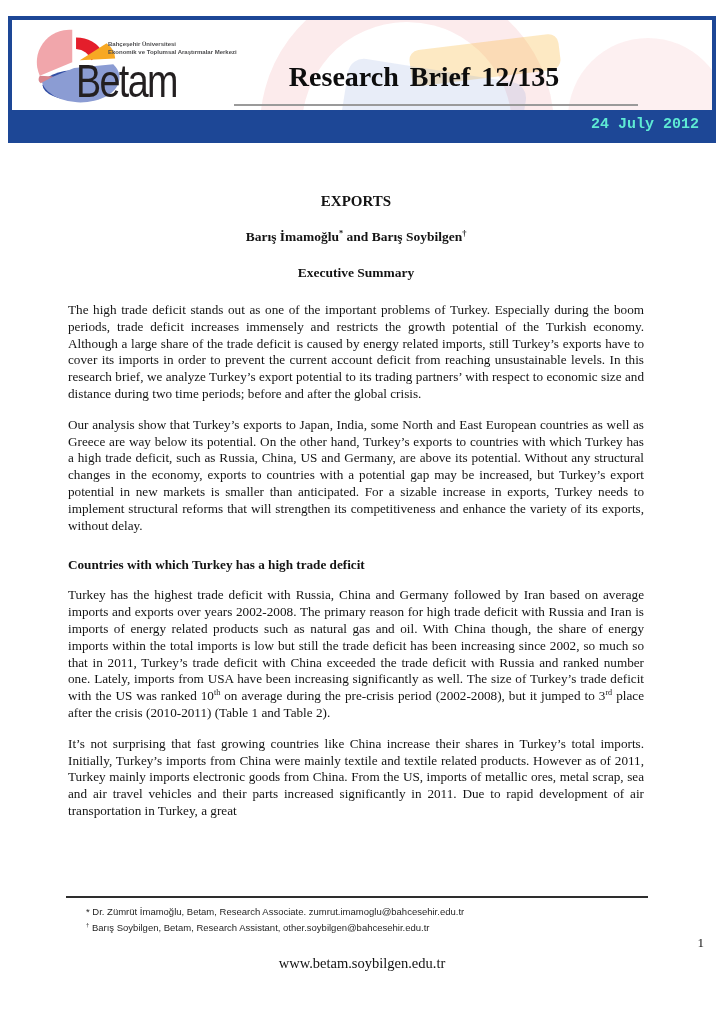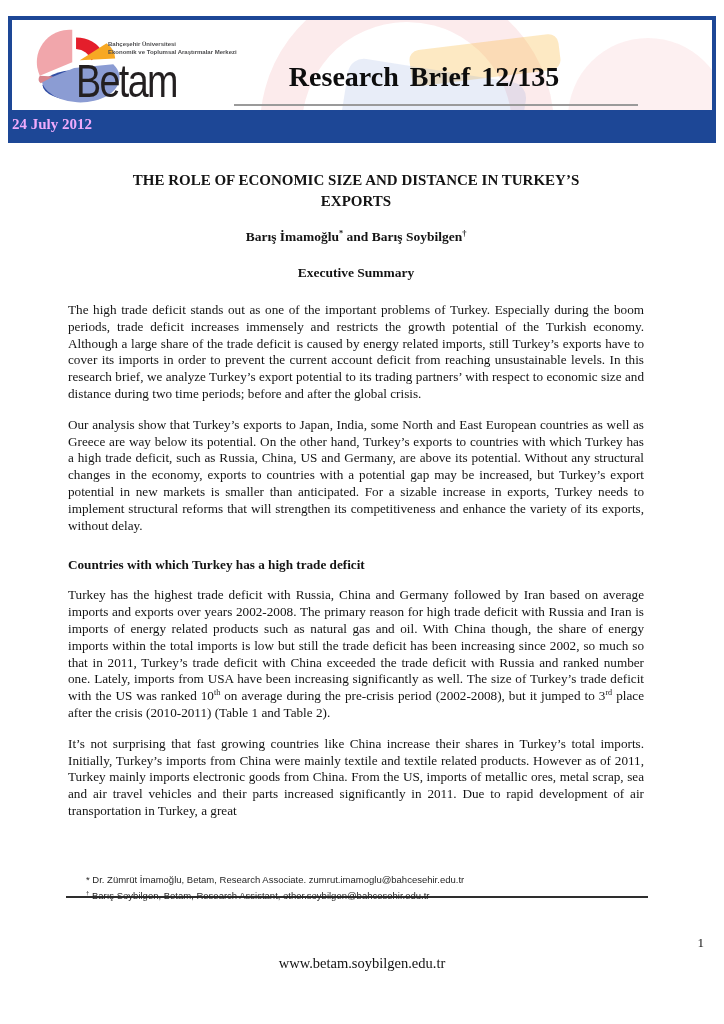--- a/index.html
+++ b/index.html
@@ -36,38 +36,38 @@
                  color:#0d0d0d; word-spacing:4px; white-space:nowrap; }
   .brief-underline { position:absolute; left:222px; top:84px; width:404px; height:0;
                      border-top:2px solid #9a9a9a; }
 
   .uni-box { position:absolute; right:0; top:0; width:86px; height:90px; background:#fff;
              border-left:3px solid #1d4796; text-align:center; }
   .uni-fan { display:block; margin:4px auto 0 auto; }
   .uni-text { font-family:"Liberation Sans", sans-serif; font-weight:bold; color:#1d4796;
               font-size:8.5px; line-height:9.5px; letter-spacing:0.4px; }
 
-  .date-band { height:29px; background:#1d4796; color:#f0abfc; text-align:left;
-               font-family:Liberation Serif, serif; font-weight:bold; font-size:15px;
+  .date-band { height:29px; background:#1d4796; color:#5eead4; text-align:right;
+               font-family:Liberation Mono, monospace; font-weight:bold; font-size:15px;
                line-height:29px; padding-right:13px; }
 
   
   .content { position:absolute; left:68px; top:170px; width:576px; }
   .doc-title { margin:0; text-align:center; font-size:15px; font-weight:bold; line-height:21px; }
   .authors { text-align:center; font-weight:bold; font-size:13.5px; margin-top:17px; }
   .exec-heading { text-align:center; font-weight:bold; font-size:13.5px; margin-top:20px; }
   .body-para { text-align:justify; font-size:13.2px; line-height:16.8px; margin:0; }
   .para-1 { margin-top:21px; }
   .para-mid { margin-top:14px; }
   .section-heading { font-weight:bold; font-size:13.2px; margin:23px 0 0 0; }
   sup { font-size:0.62em; line-height:0; vertical-align:super; }
 
   
   .fn-sep { position:absolute; left:66px; top:896px; width:582px; height:0; border-top:2px solid #2e2e2e; }
-  .footnotes { position:absolute; left:86px; top:872px; width:560px;
+  .footnotes { position:absolute; left:86px; top:904px; width:560px;
                font-family:"Liberation Sans", sans-serif; font-size:9.5px; color:#262626; line-height:16px; }
   .page-number { position:absolute; right:20px; top:935px; font-size:13px; color:#111; }
   .site-footer { position:absolute; left:0; top:955px; width:724px; text-align:center;
                  font-size:14.5px; color:#111; }
 </style>
 </head>
 <body>
 
 <div class="page">
 
@@ -98,21 +98,21 @@
 
     </div>
 
     <div class="date-band">
       <span>24 July 2012</span>
     </div>
   </div>
 
   <div class="content">
     <h1 class="doc-title">
-      <span>THE ROLE OF ECONOMIC SIZE AND DISTANCE IN TURKEY’S</span><br>
+      <br>
       <span>EXPORTS</span>
     </h1>
 
     <div class="authors"><span>Barış İmamoğlu</span><sup>*</sup><span> and Barış Soybilgen</span><sup>†</sup></div>
 
     <div class="exec-heading">Executive Summary</div>
 
     <p class="body-para para-1">The high trade deficit stands out as one of the important problems of Turkey. Especially during the boom periods, trade deficit increases immensely and restricts the growth potential of the Turkish economy. Although a large share of the trade deficit is caused by energy related imports, still Turkey’s exports have to cover its imports in order to prevent the current account deficit from reaching unsustainable levels. In this research brief, we analyze Turkey’s export potential to its trading partners’ with respect to economic size and distance during two time periods; before and after the global crisis.</p>
 
     <p class="body-para para-mid">Our analysis show that Turkey’s exports to Japan, India, some North and East European countries as well as Greece are way below its potential. On the other hand, Turkey’s exports to countries with which Turkey has a high trade deficit, such as Russia, China, US and Germany, are above its potential. Without any structural changes in the economy, exports to countries with a potential gap may be increased, but Turkey’s export potential in new markets is smaller than anticipated. For a sizable increase in exports, Turkey needs to implement structural reforms that will strengthen its competitiveness and enhance the variety of its exports, without delay.</p>

